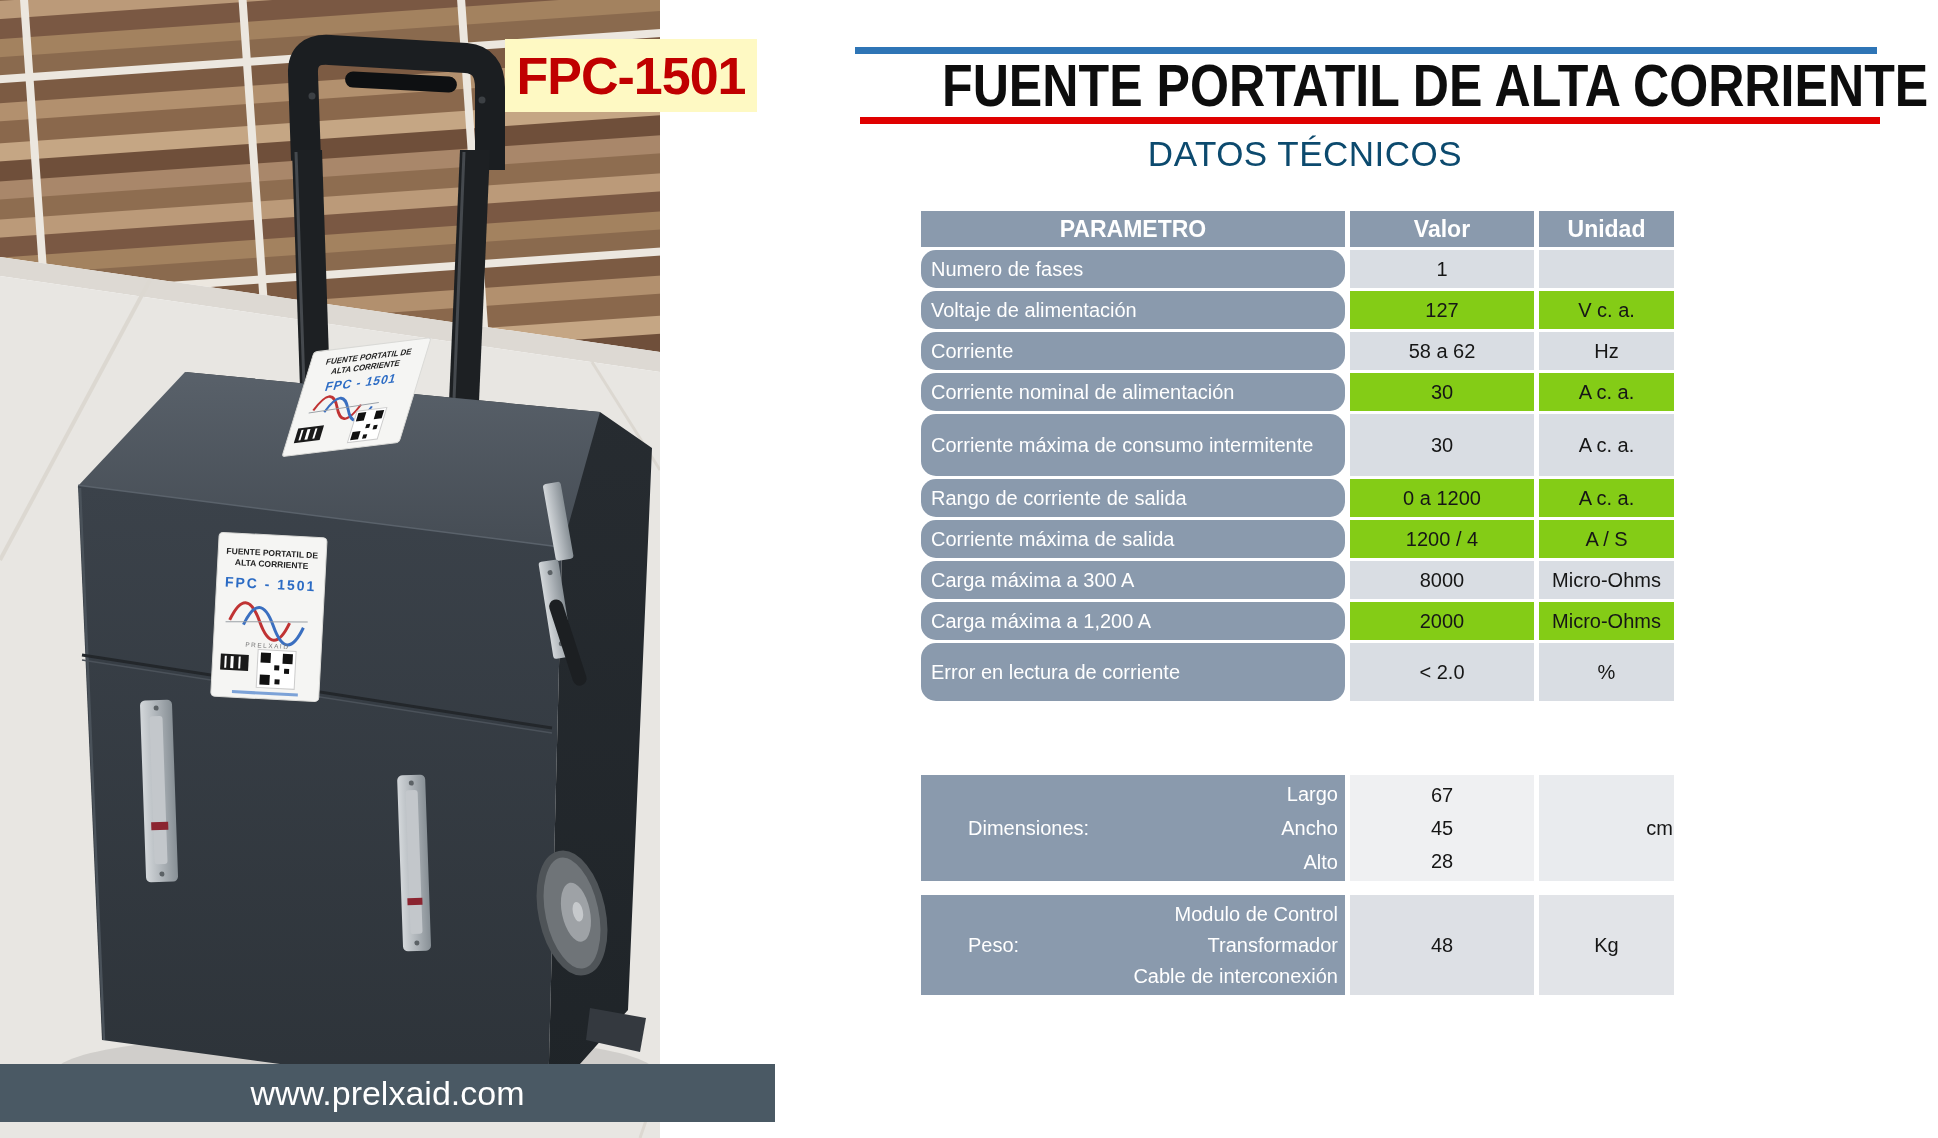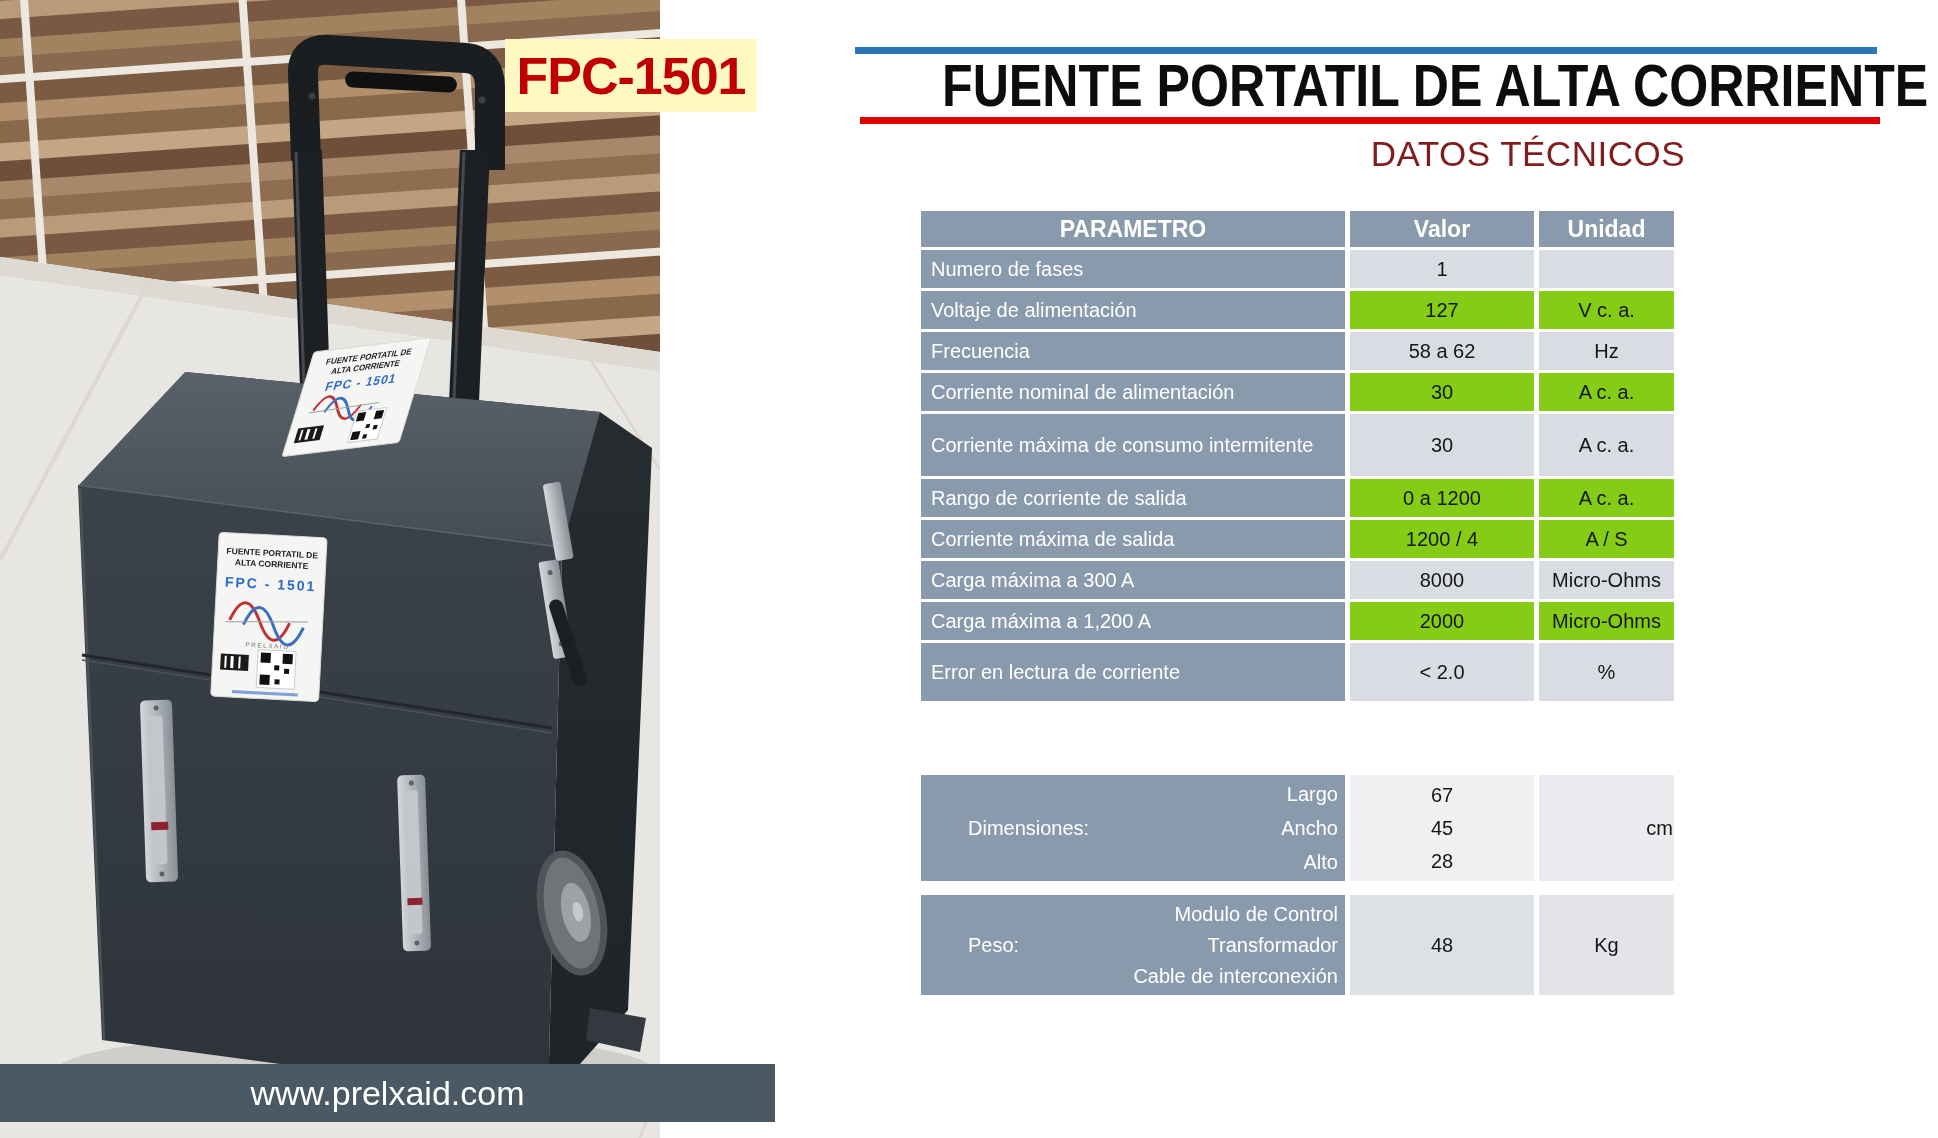--- a/index.html
+++ b/index.html
@@ -18,34 +18,34 @@
   #footer-bar{position:absolute;left:0;top:1064px;width:775px;height:58px;
     background:#4a5964;display:flex;align-items:center;justify-content:center;
     color:#ffffff;font-size:34px;}
 
   
   #rule-top{position:absolute;left:855px;top:47px;width:1022px;height:7px;background:#2e75b6;}
   #main-title{position:absolute;left:855px;top:52px;width:1022px;height:64px;
     text-align:center;font-size:59px;font-weight:bold;color:#0d0d0d;white-space:nowrap;}
   #main-title span{display:inline-block;transform:scaleX(.85);transform-origin:center;}
   #rule-bottom{position:absolute;left:860px;top:117px;width:1020px;height:7px;background:#e00000;}
-  #subtitle{position:absolute;left:925px;top:134px;width:760px;text-align:right;
-    font-size:35px;color:#7f1d1d;letter-spacing:.5px;}
+  #subtitle{position:absolute;left:925px;top:134px;width:760px;text-align:center;
+    font-size:35px;color:#0c4a6e;letter-spacing:.5px;}
 
   
   table.spec{border-collapse:separate;border-spacing:5px 3px;position:absolute;left:916px;}
   #main-table{top:208px;}
   #dims-table{top:772px;}
   #peso-table{top:892px;}
   .spec td,.spec th{font-size:20px;vertical-align:middle;}
   .col-param{width:424px;}
   .col-valor{width:184px;}
   .col-unidad{width:135px;}
   th.hdr{background:#8a9aad;color:#ffffff;font-size:23px;font-weight:bold;height:34px;text-align:center;}
-  td.param{background:#8a9aad;color:#ffffff;text-align:left;padding-left:10px;height:36px;line-height:1.15;}
+  td.param{background:#8a9aad;color:#ffffff;text-align:left;padding-left:10px;height:36px;line-height:1.15;border-radius:15px;}
   td.val,td.unit{text-align:center;color:#161616;}
   tr.odd  td.val, tr.odd  td.unit{background:#d9dde3;}
   tr.even td.val, tr.even td.unit{background:#84cc16;}
   tr.tall2 td{height:60px;}
   tr.tall3 td{height:56px;}
   
   td.bigparam{background:#8a9aad;color:#ffffff;}
   .dimcell{display:flex;align-items:center;height:104px;}
   .dimcell .lead{padding-left:46px;font-size:20px;}
   .dimcell .sub{margin-left:auto;text-align:right;padding-right:6px;font-size:20px;line-height:34px;}
@@ -252,21 +252,21 @@
       <td class="param">Numero de fases</td>
       <td class="val">1</td>
       <td class="unit"></td>
     </tr>
     <tr class="even">
       <td class="param">Voltaje de alimentación</td>
       <td class="val">127</td>
       <td class="unit">V c. a.</td>
     </tr>
     <tr class="odd">
-      <td class="param">Frecuencia</td>
+      <td class="param">Corriente</td>
       <td class="val">58 a 62</td>
       <td class="unit">Hz</td>
     </tr>
     <tr class="even">
       <td class="param">Corriente nominal de alimentación</td>
       <td class="val">30</td>
       <td class="unit">A c. a.</td>
     </tr>
     <tr class="odd tall2">
       <td class="param">Corriente máxima de consumo intermitente</td>

